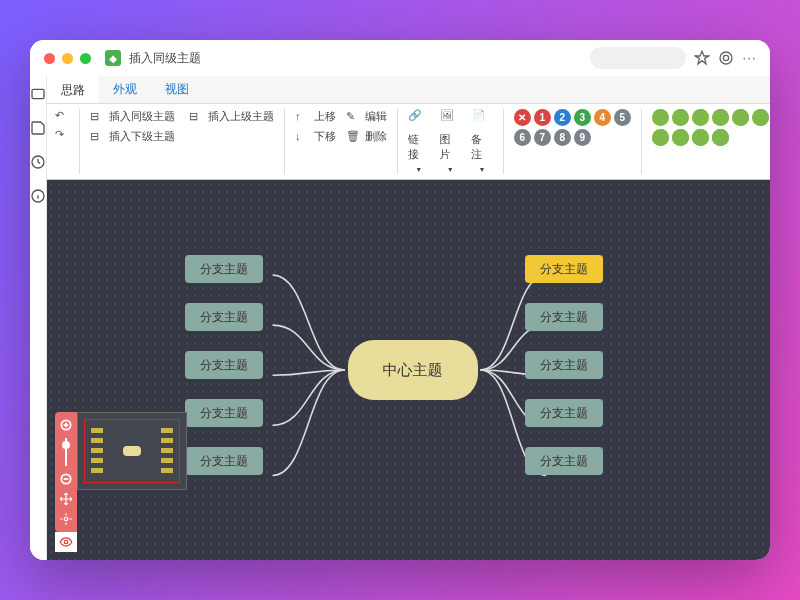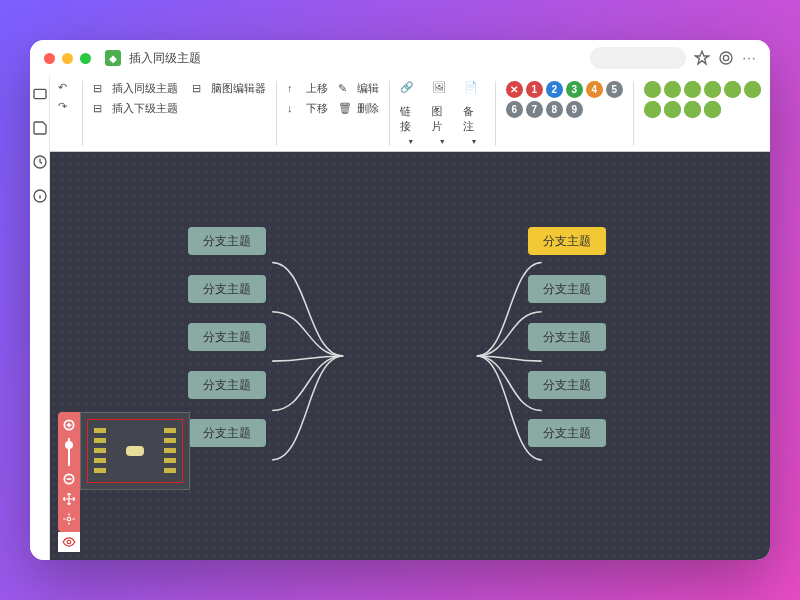--- a/index.html
+++ b/index.html
@@ -84,39 +84,44 @@
       <svg class="lico" viewBox="0 0 24 24" fill="none" stroke="currentColor" stroke-width="2">
           <circle cx="12" cy="12" r="9"></circle>
           <path d="M12 7v5l3 2"></path>
         </svg>
       <svg class="lico" viewBox="0 0 24 24" fill="none" stroke="currentColor" stroke-width="2">
           <circle cx="12" cy="12" r="9"></circle>
           <path d="M12 8v.01M12 11v5"></path>
         </svg>
     </div>
     <div class="main">
+      <div class="tabs">
+        <div class="tab active">思路</div>
+        <div class="tab">外观</div>
+        <div class="tab">视图</div>
+      </div>
       <div class="ribbon">
         <div class="rgroup">
           <div class="ritem">
               <span class="rico">↶</span>
             </div>
           <div class="ritem">
               <span class="rico">↷</span>
             </div>
         </div>
         <div class="sep"></div>
         <div class="rgroup">
           <div style="display:flex;gap:14px">
             <div class="ritem">
                 <span class="rico">⊟</span>
                 <span>插入同级主题</span>
               </div>
             <div class="ritem">
                 <span class="rico">⊟</span>
-                <span>脑图编辑器</span>
+                <span>插入上级主题</span>
               </div>
           </div>
           <div class="ritem">
               <span class="rico">⊟</span>
               <span>插入下级主题</span>
             </div>
         </div>
         <div class="sep"></div>
         <div class="rgroup">
           <div class="ritem">
@@ -187,20 +192,21 @@
             <path d="M 285 180 C 250.5 180 250.5 137 216 137" stroke="#ddd" fill="none" stroke-width="1.5"></path>
             <path d="M 285 180 C 250.5 180 250.5 185 216 185" stroke="#ddd" fill="none" stroke-width="1.5"></path>
             <path d="M 285 180 C 250.5 180 250.5 233 216 233" stroke="#ddd" fill="none" stroke-width="1.5"></path>
             <path d="M 285 180 C 250.5 180 250.5 281 216 281" stroke="#ddd" fill="none" stroke-width="1.5"></path>
             <path d="M 415 180 C 446.5 180 446.5 89 478 89" stroke="#ddd" fill="none" stroke-width="1.5"></path>
             <path d="M 415 180 C 446.5 180 446.5 137 478 137" stroke="#ddd" fill="none" stroke-width="1.5"></path>
             <path d="M 415 180 C 446.5 180 446.5 185 478 185" stroke="#ddd" fill="none" stroke-width="1.5"></path>
             <path d="M 415 180 C 446.5 180 446.5 233 478 233" stroke="#ddd" fill="none" stroke-width="1.5"></path>
             <path d="M 415 180 C 446.5 180 446.5 281 478 281" stroke="#ddd" fill="none" stroke-width="1.5"></path>
           </svg>
+        <div class="center-node">中心主题</div>
         <div class="navpanel">
           <div style="display:flex;flex-direction:column">
             <div class="navbar">
               <svg class="nvico" viewBox="0 0 24 24" fill="none" stroke="currentColor" stroke-width="3">
                   <circle cx="12" cy="12" r="8"></circle>
                   <path d="M12 8v8M8 12h8"></path>
                 </svg>
               <div class="slider"></div>
               <svg class="nvico" viewBox="0 0 24 24" fill="none" stroke="currentColor" stroke-width="3">
                   <circle cx="12" cy="12" r="8"></circle>

